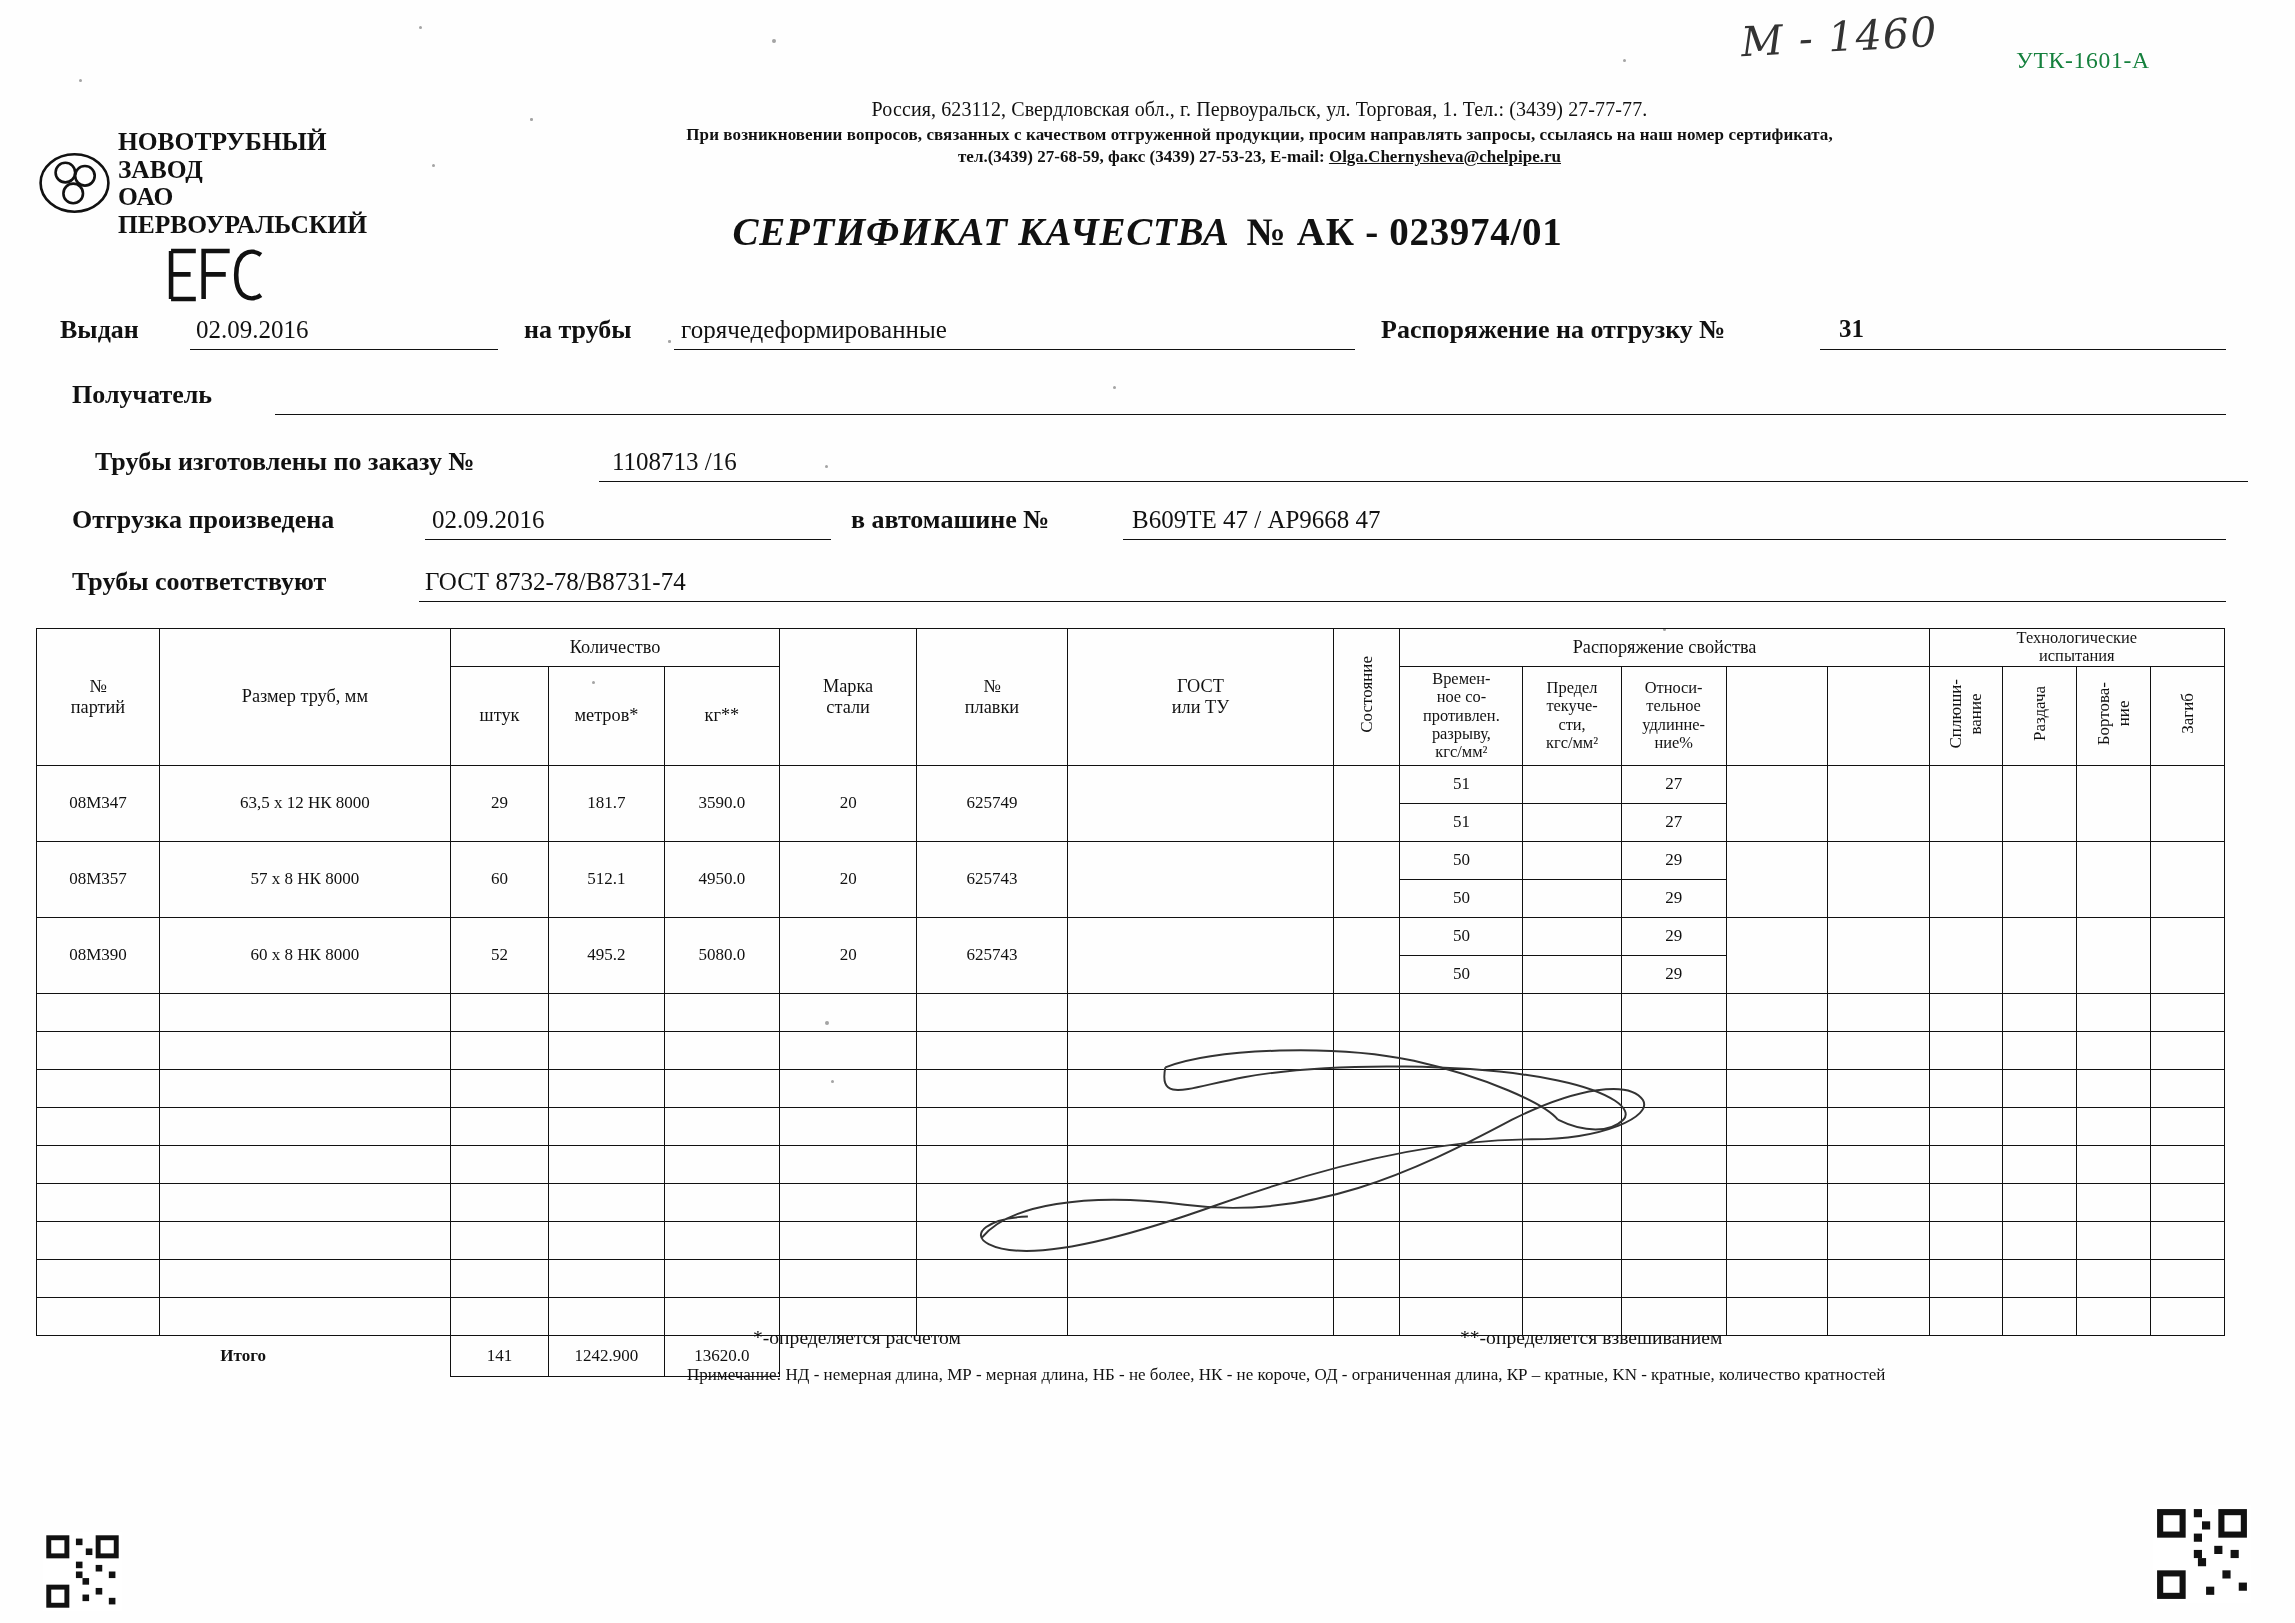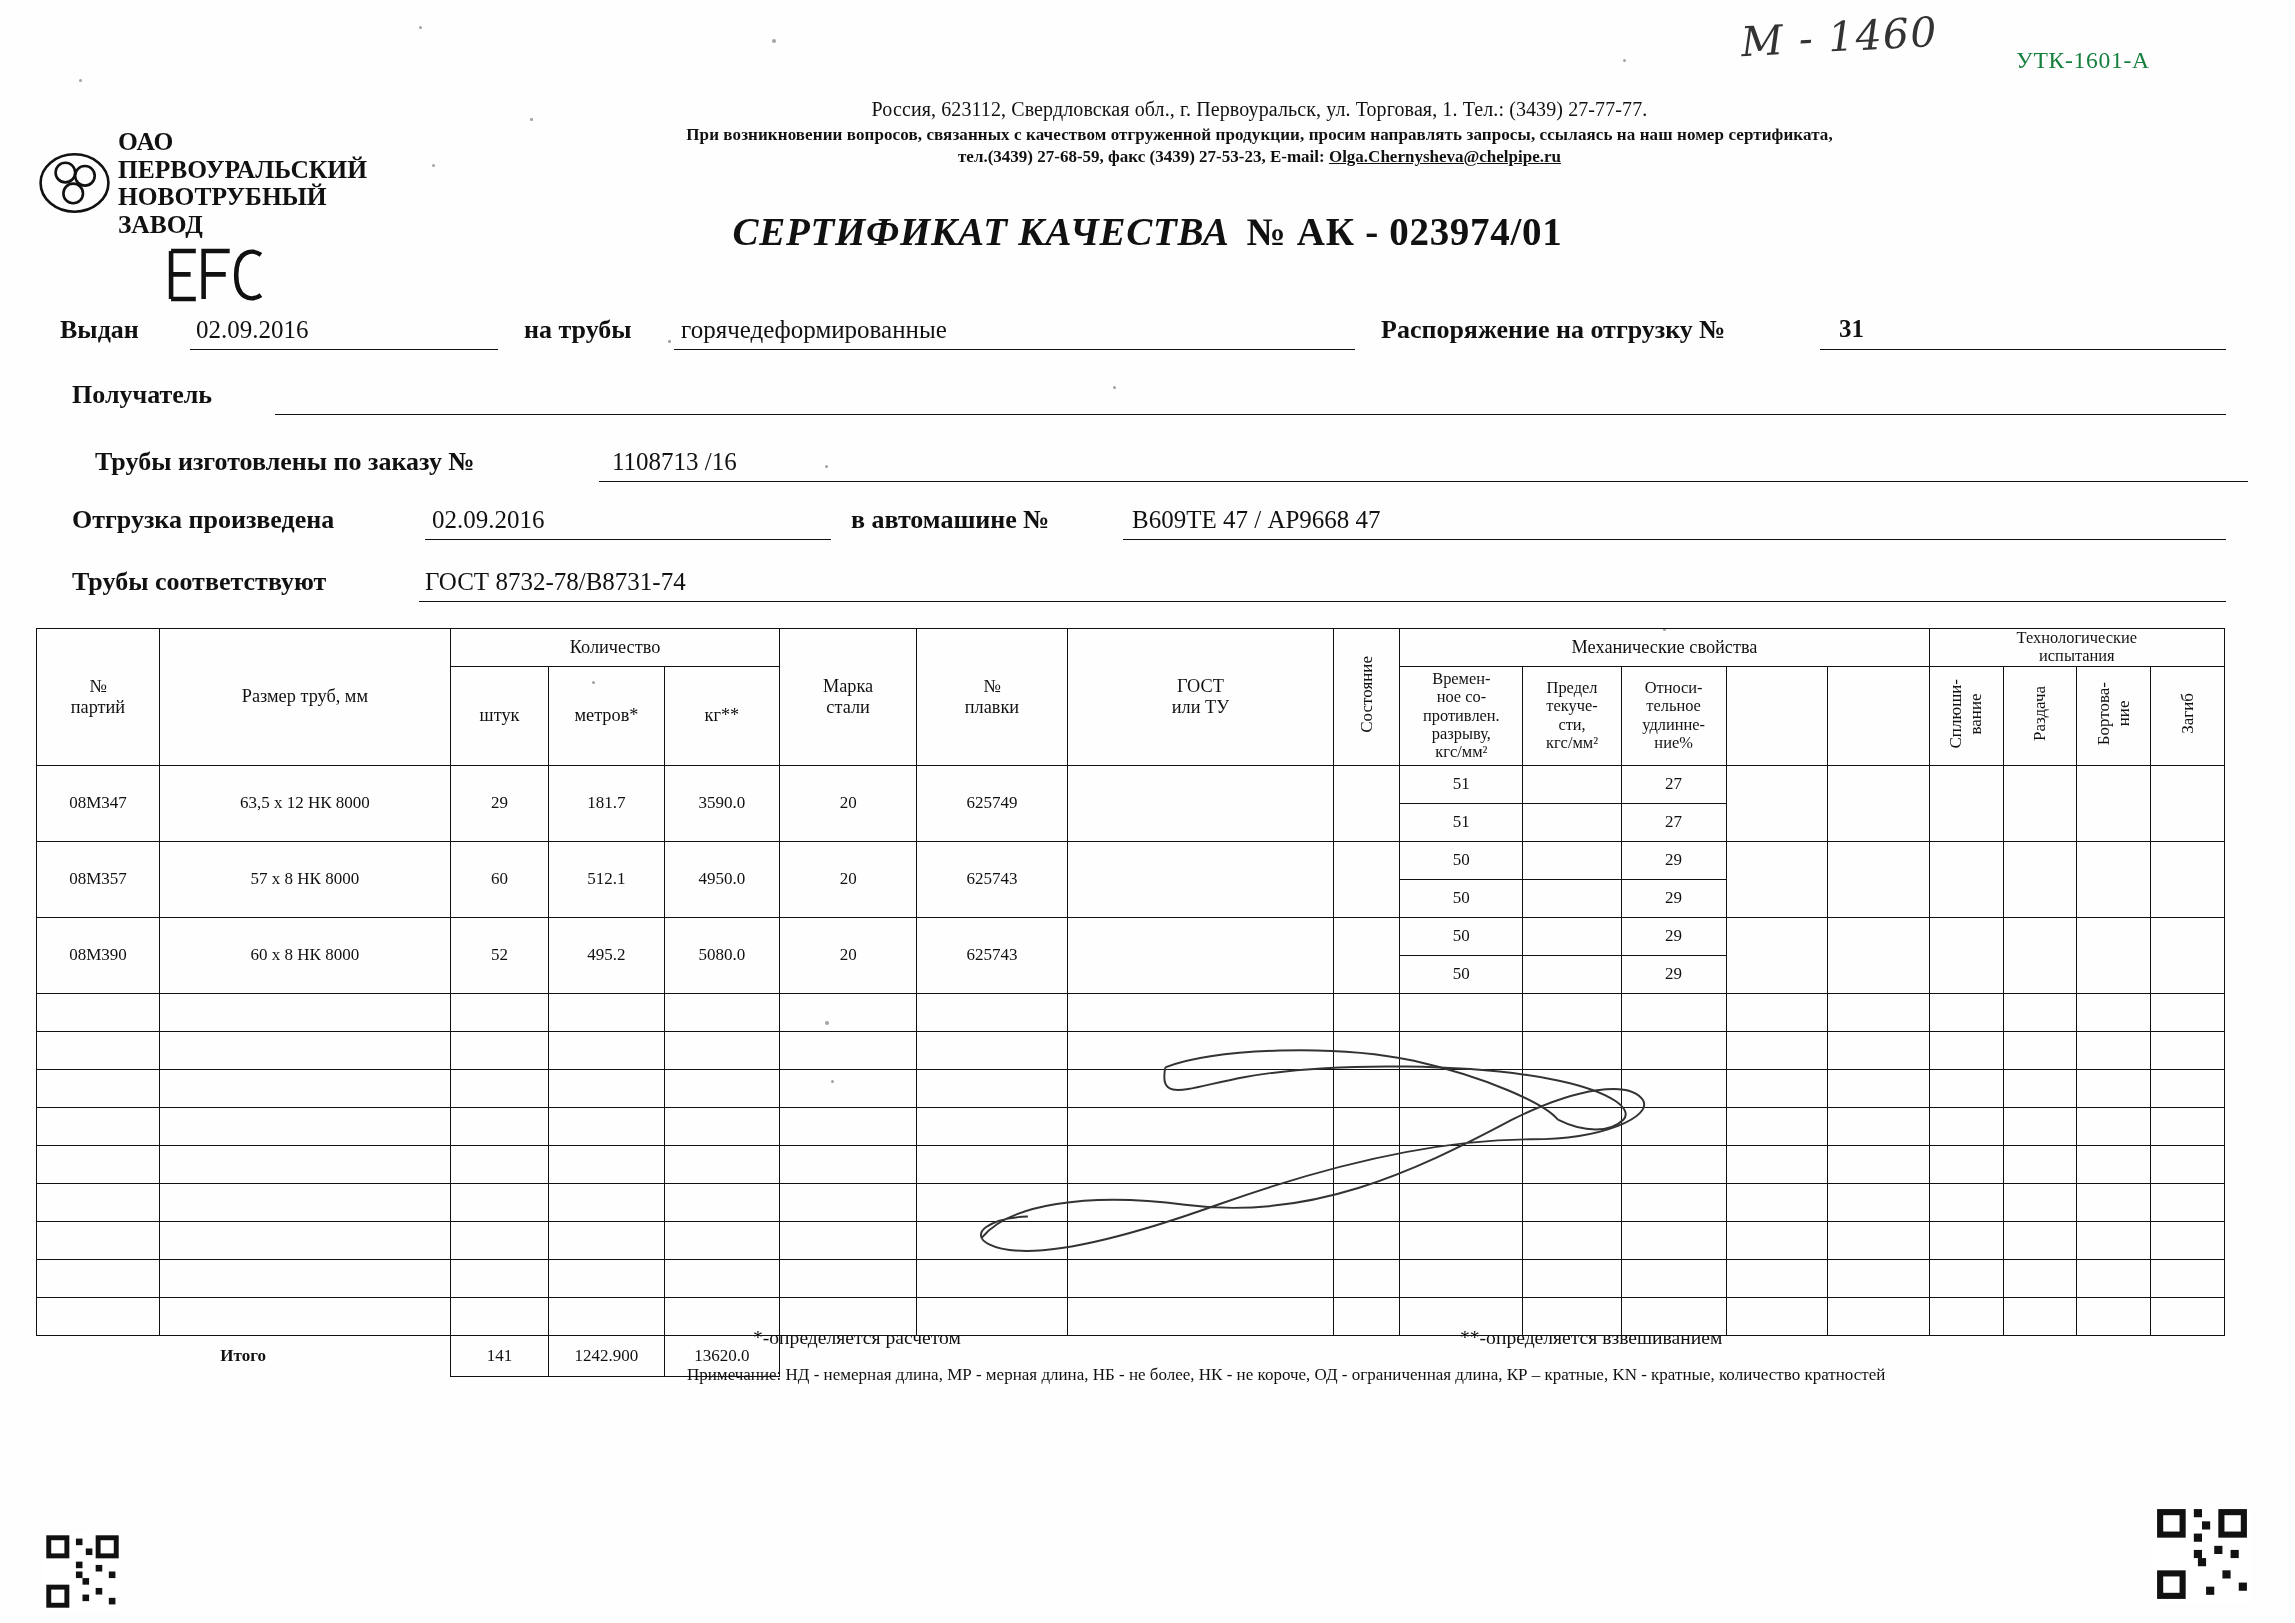--- a/index.html
+++ b/index.html
@@ -261,22 +261,22 @@
 
   <div class="logo-block">
     <div class="logo-row">
       <svg class="logo-mark" viewBox="0 0 108 92">
         <ellipse cx="54" cy="46" rx="52" ry="44" fill="none" stroke="#111" stroke-width="4"></ellipse>
         <circle cx="40" cy="30" r="15" fill="none" stroke="#111" stroke-width="4"></circle>
         <circle cx="70" cy="35" r="15" fill="none" stroke="#111" stroke-width="4"></circle>
         <circle cx="52" cy="62" r="15" fill="none" stroke="#111" stroke-width="4"></circle>
       </svg>
       <div>
+        <div class="logo-text">НОВОТРУБНЫЙ ЗАВОД</div>
         <div class="logo-text">ОАО ПЕРВОУРАЛЬСКИЙ</div>
-        <div class="logo-text">НОВОТРУБНЫЙ ЗАВОД</div>
       </div>
     </div>
     <svg class="eac" viewBox="0 0 150 86">
       <path d="M6 6 L6 80 M6 6 L44 6 M6 42 L36 42 M6 80 L44 80" fill="none" stroke="#111" stroke-width="7"></path>
       <path d="M56 80 L56 6 L96 6 M56 42 L90 42" fill="none" stroke="#111" stroke-width="7"></path>
       <path d="M144 12 C130 2 106 6 106 43 C106 80 130 84 144 74" fill="none" stroke="#111" stroke-width="7"></path>
     </svg>
   </div>
 
   <div class="addr">
@@ -377,21 +377,21 @@
 плавки</div>
           </td>
           <td rowspan="3">
             <div class="hdr-mid" style="white-space:pre-line;">ГОСТ
 или ТУ</div>
           </td>
           <td rowspan="3">
             <span class="vtext">Состояние</span>
           </td>
           <td colspan="5" style="height:34px;">
-            <div class="hdr-mid">Механические свойства</div>
+            <div class="hdr-mid">Распоряжение свойства</div>
           </td>
           <td colspan="4" style="height:34px;">
             <div class="hdr-small" style="white-space:pre-line;">Технологические
 испытания</div>
           </td>
         </tr>
         <tr>
           <td rowspan="2">
               <div class="hdr-mid">штук</div>
             </td>

